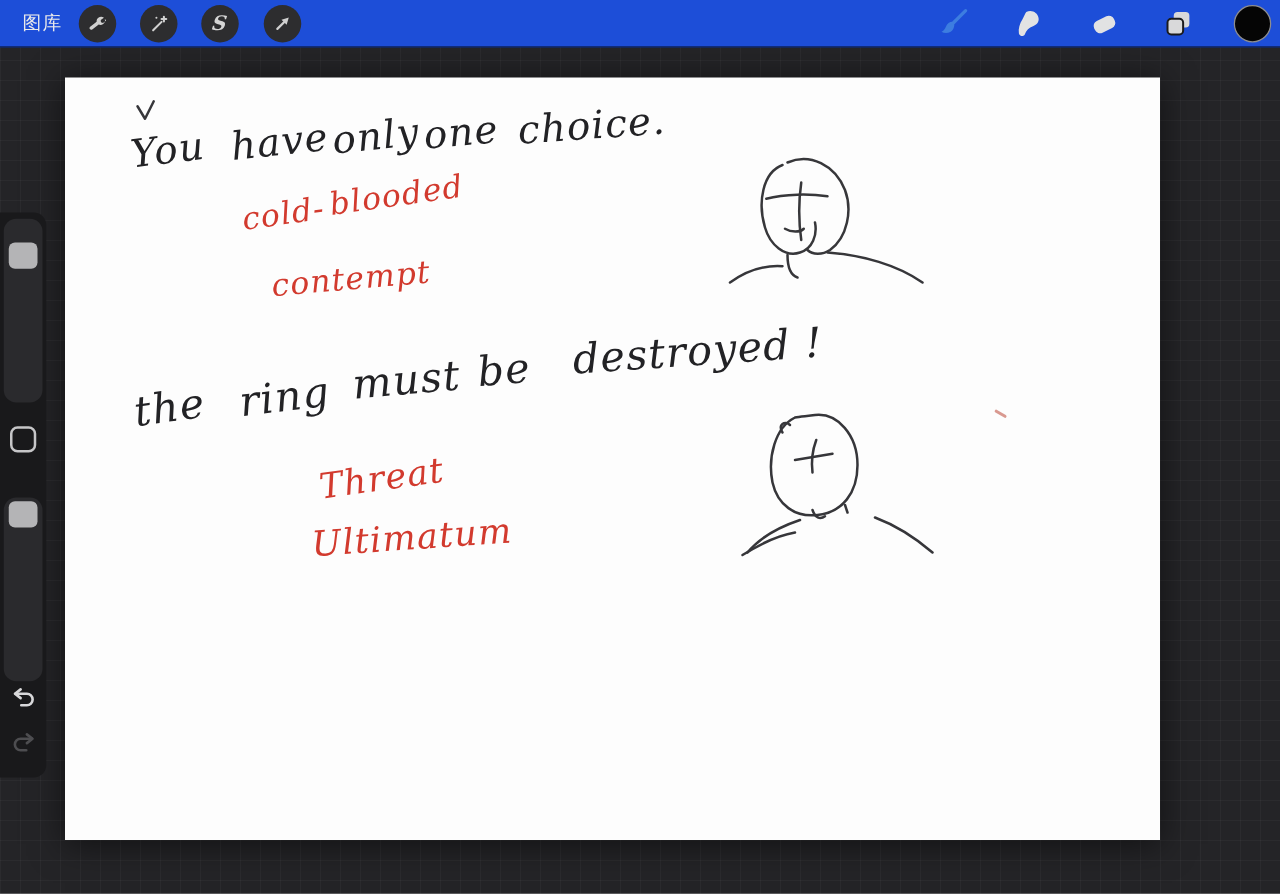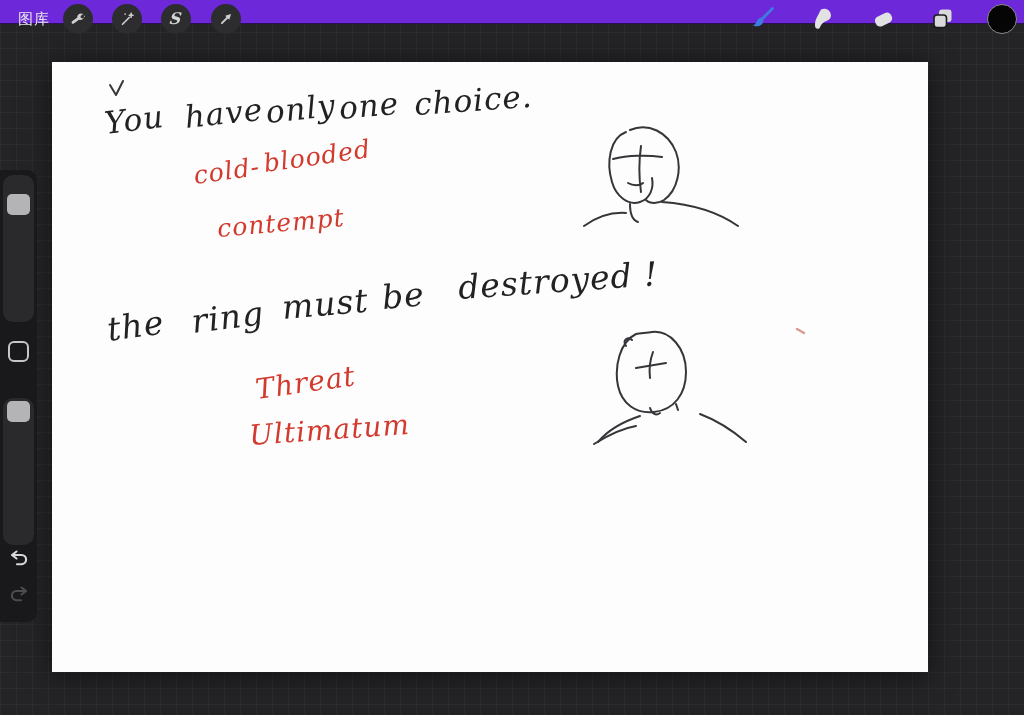--- a/index.html
+++ b/index.html
@@ -9,22 +9,22 @@
     background-color:#242427;
     background-image:
       linear-gradient(rgba(255,255,255,0.032) 1px, transparent 1px),
       linear-gradient(90deg, rgba(255,255,255,0.032) 1px, transparent 1px);
     background-size:16px 16px;
     position:relative;
   }
 
   
   .topbar {
-    position:absolute; left:0; top:0; width:1024px; height:24px;
-    background:#6d28d9; z-index:10;
+    position:absolute; left:0; top:0; width:1024px; height:38px;
+    background:#1d4ed8; z-index:10;
     border-bottom:1px solid rgba(0,0,0,0.6);
     padding-left:25px;
   }
   .gallery-btn {
     position:absolute; left:18px; top:0; height:38px; line-height:38px;
     color:#e9e9ea; font-size:15px; letter-spacing:1px; cursor:default;
   }
   .tool-circle {
     position:absolute; top:4px; width:30px; height:30px; border-radius:50%;
     background:#2d2d2f; display:flex; align-items:center; justify-content:center;

